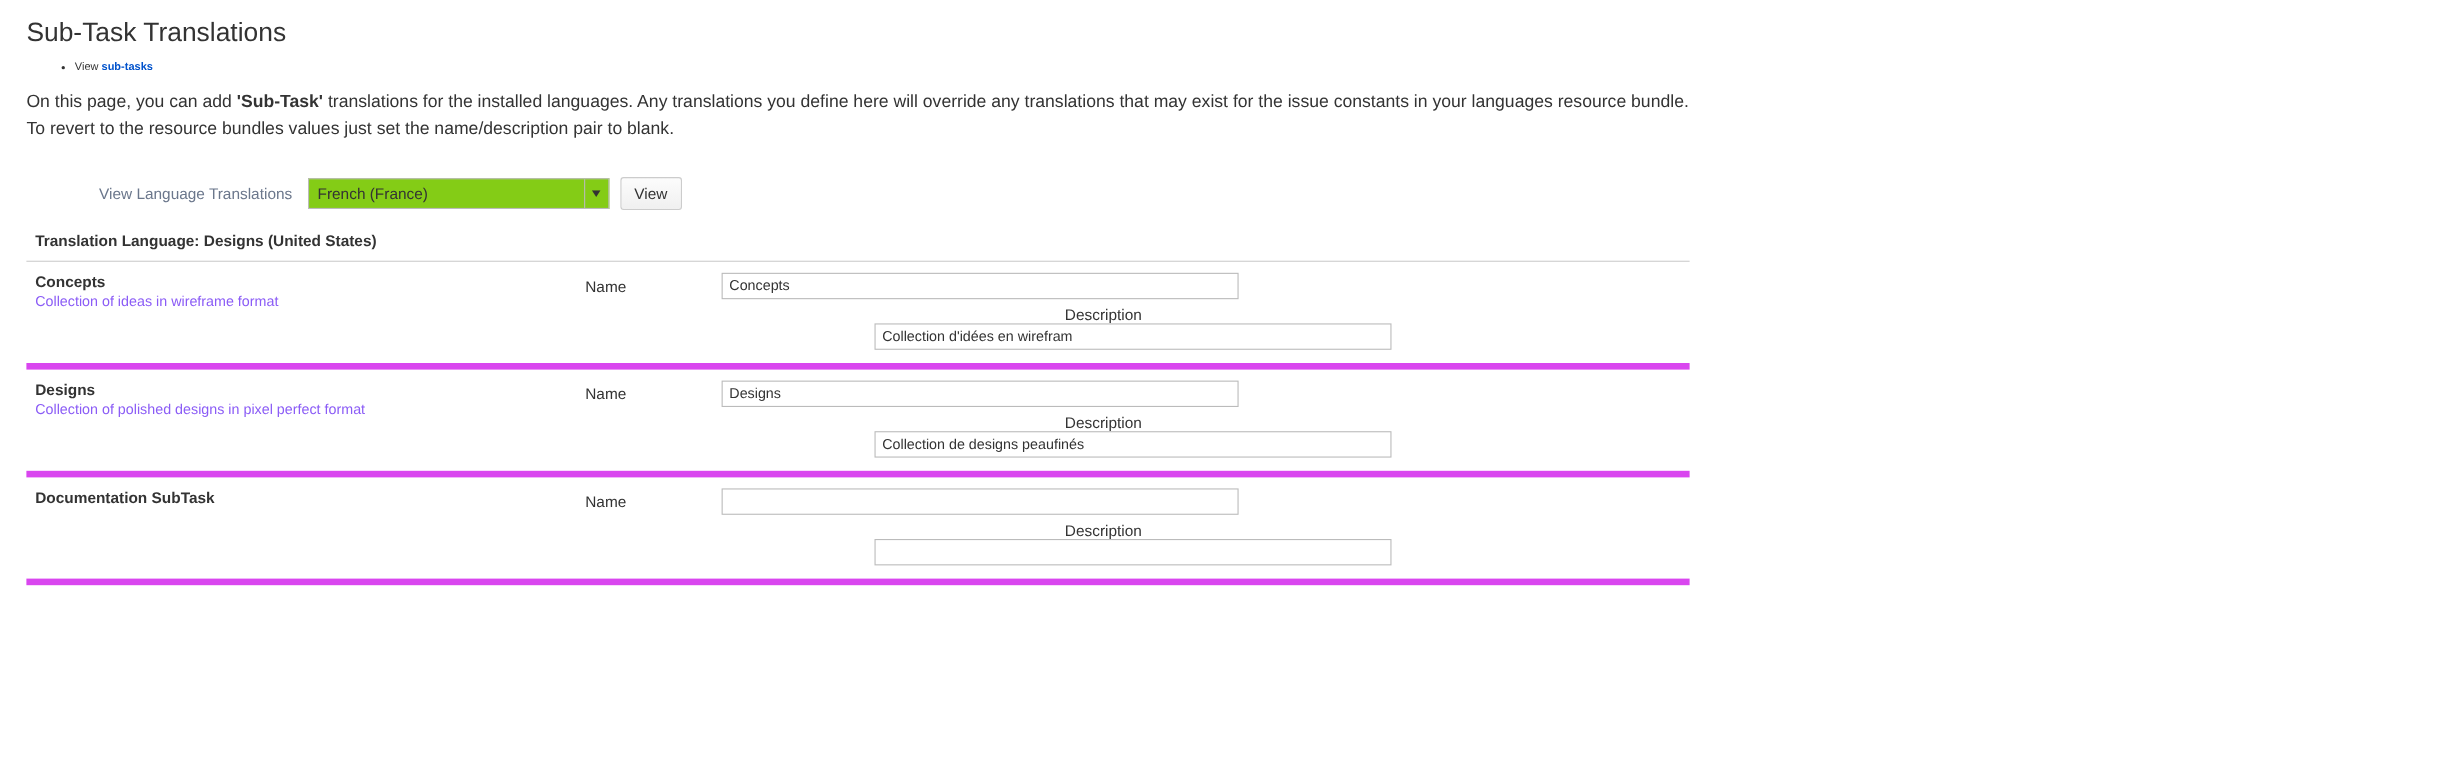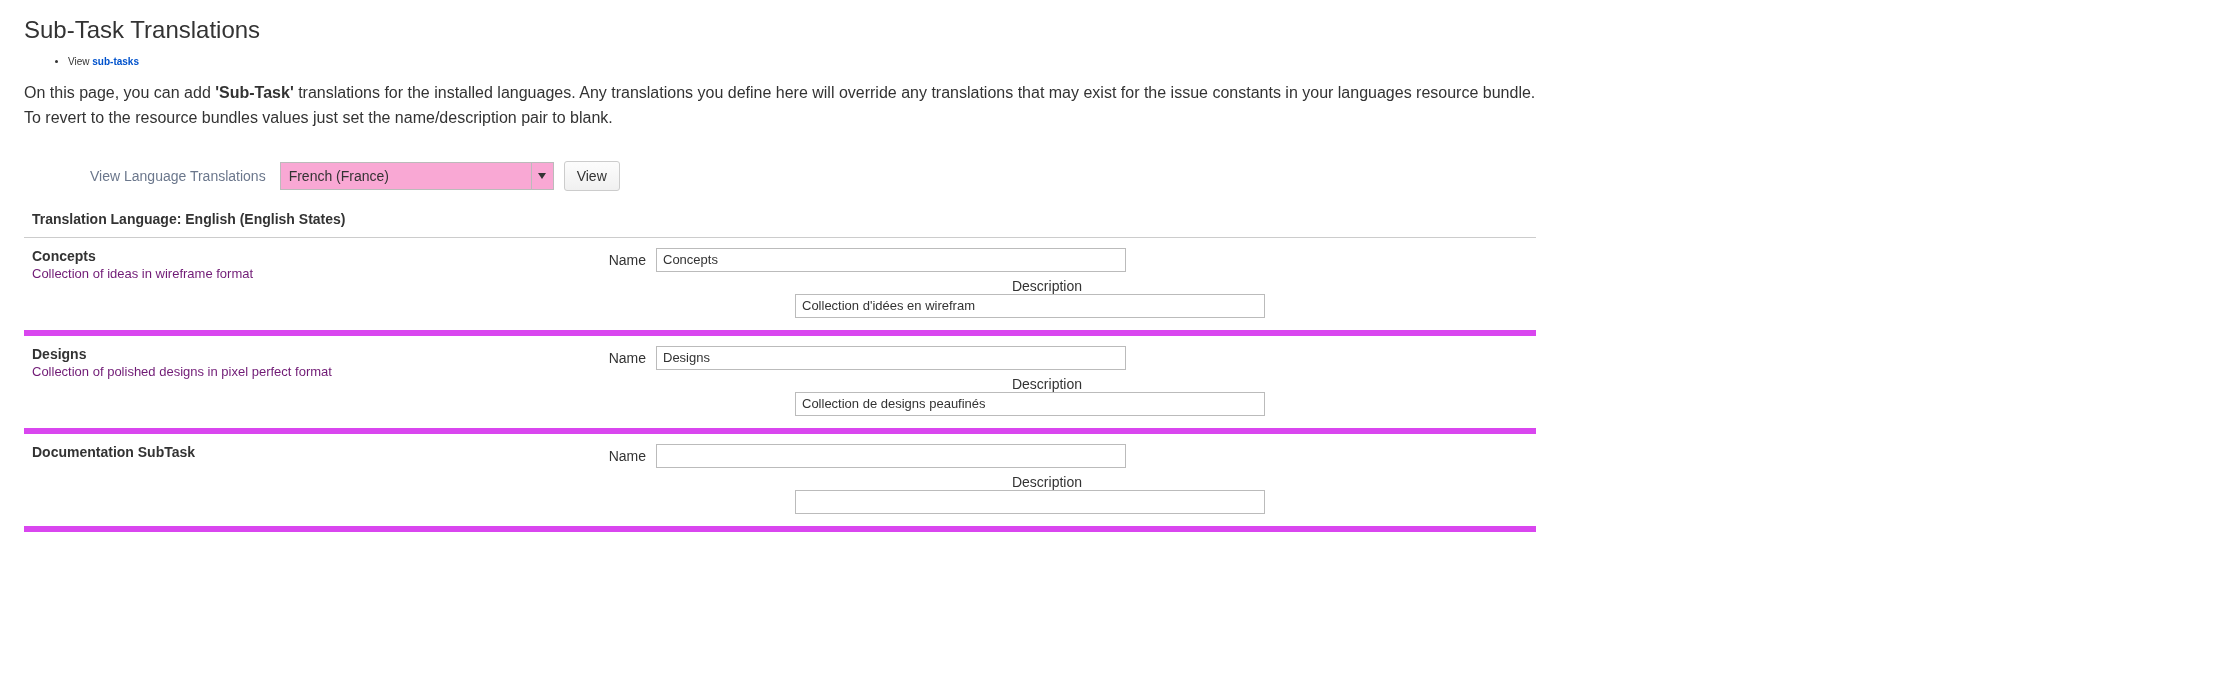--- a/index.html
+++ b/index.html
@@ -50,21 +50,21 @@
   .lang-row .label {
     color: #6b778c;
     font-size: 14px;
     margin-right: 14px;
   }
   .lang-row .select-wrap {
     position: relative;
     width: 274px;
     height: 28px;
     border: 1px solid #bbb;
-    background: #f9a8d4;
+    background: #84cc16;
     margin-right: 10px;
     display: flex;
     align-items: center;
     cursor: pointer;
   }
   .lang-row .select-wrap .sel-text {
     flex: 1;
     padding: 0 8px;
     font-size: 14px;
     color: #333;
@@ -108,31 +108,31 @@
     border-bottom: 6px solid #d946ef;
   }
   .trow .col-subtask .st-name {
     font-weight: 700;
     font-size: 14px;
     color: #333;
     margin-bottom: 2px;
   }
   .trow .col-subtask .st-desc {
     font-size: 13px;
-    color: #701a75;
+    color: #8b5cf6;
   }
   .field-row {
     display: flex;
     align-items: center;
     margin-bottom: 6px;
   }
   .field-row:last-child { margin-bottom: 0; flex-direction: column; }
   .field-row .fld-label {
     width: 114px;
-    text-align: right;
+    text-align: left;
     margin-right: 10px;
     color: #333;
     font-size: 14px;
   }
   .field-row input[type=text] {
     width: 470px;
     height: 24px;
     border: 1px solid #bbb;
     padding: 0 6px;
     font-size: 13px;
@@ -165,21 +165,21 @@
         <svg viewBox="0 0 8 6">
             <path d="M0 0 L8 0 L4 6 Z" fill="#333"></path>
           </svg>
       </span>
     </div>
     <button class="view-btn">View</button>
   </div>
 
   <div class="tbl">
     <div class="thead">
-      <div class="col-trans">Translation Language: English (English States)</div>
+      <div class="col-trans">Translation Language: Designs (United States)</div>
     </div>
     <div id="tbody">
         <div class="trow">
           <div class="col-subtask">
             <div class="st-name">Concepts</div>
             <div class="st-desc">Collection of ideas in wireframe format</div>
           </div>
           <div class="col-trans">
             <div class="field-row">
               <span class="fld-label">Name</span>

